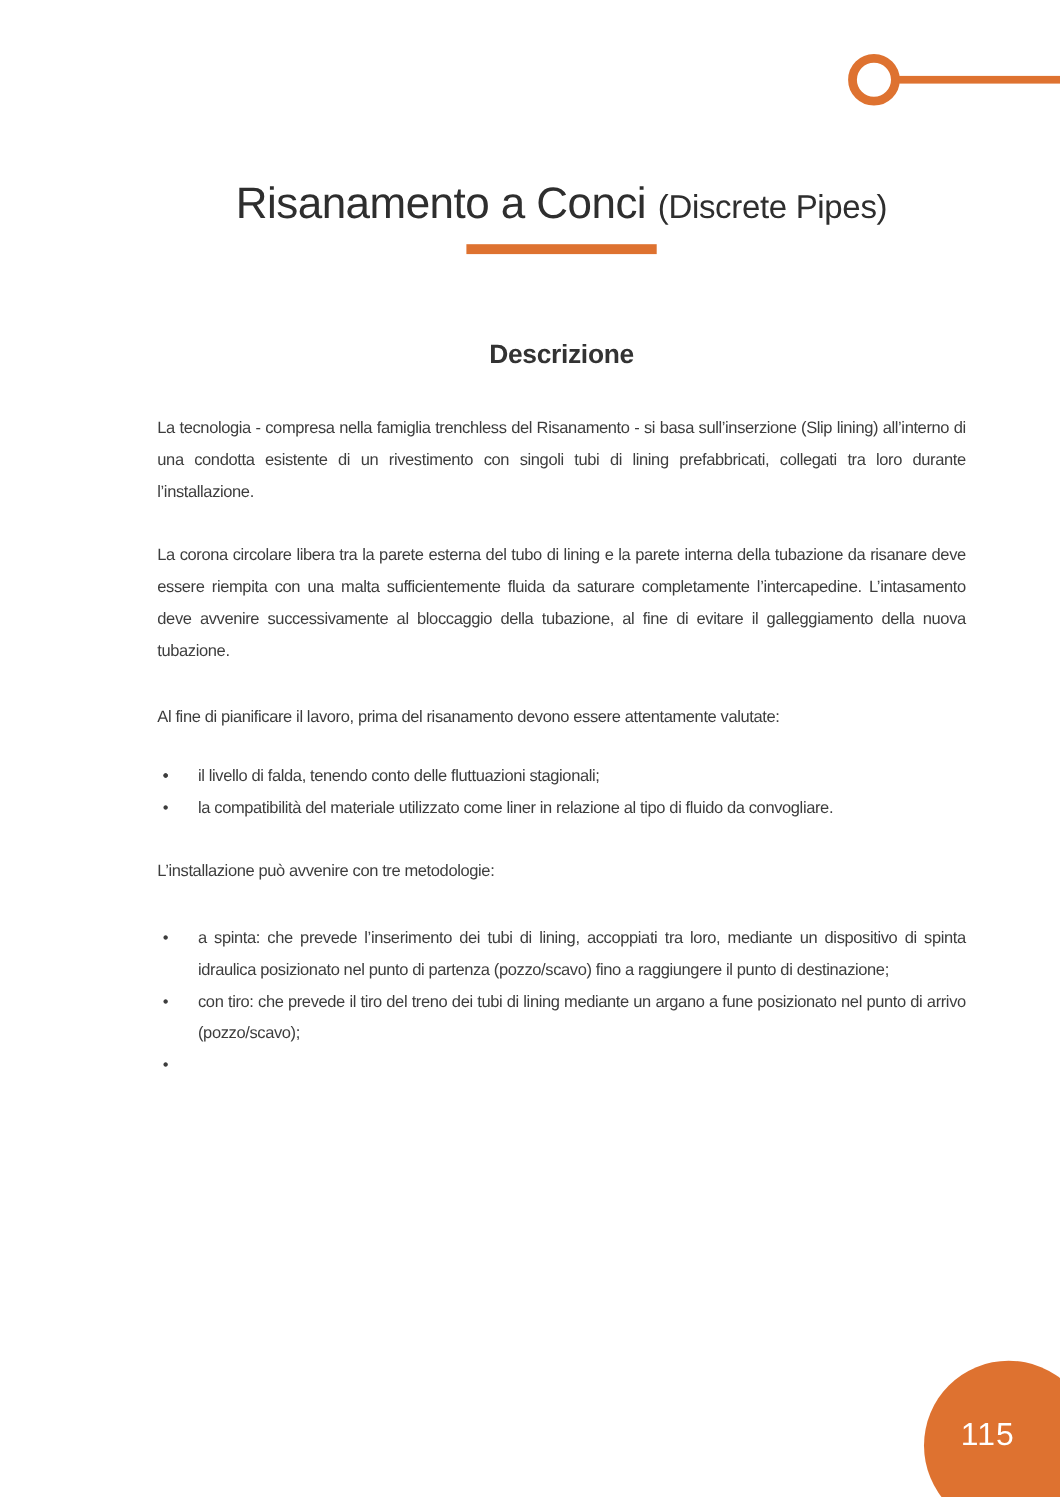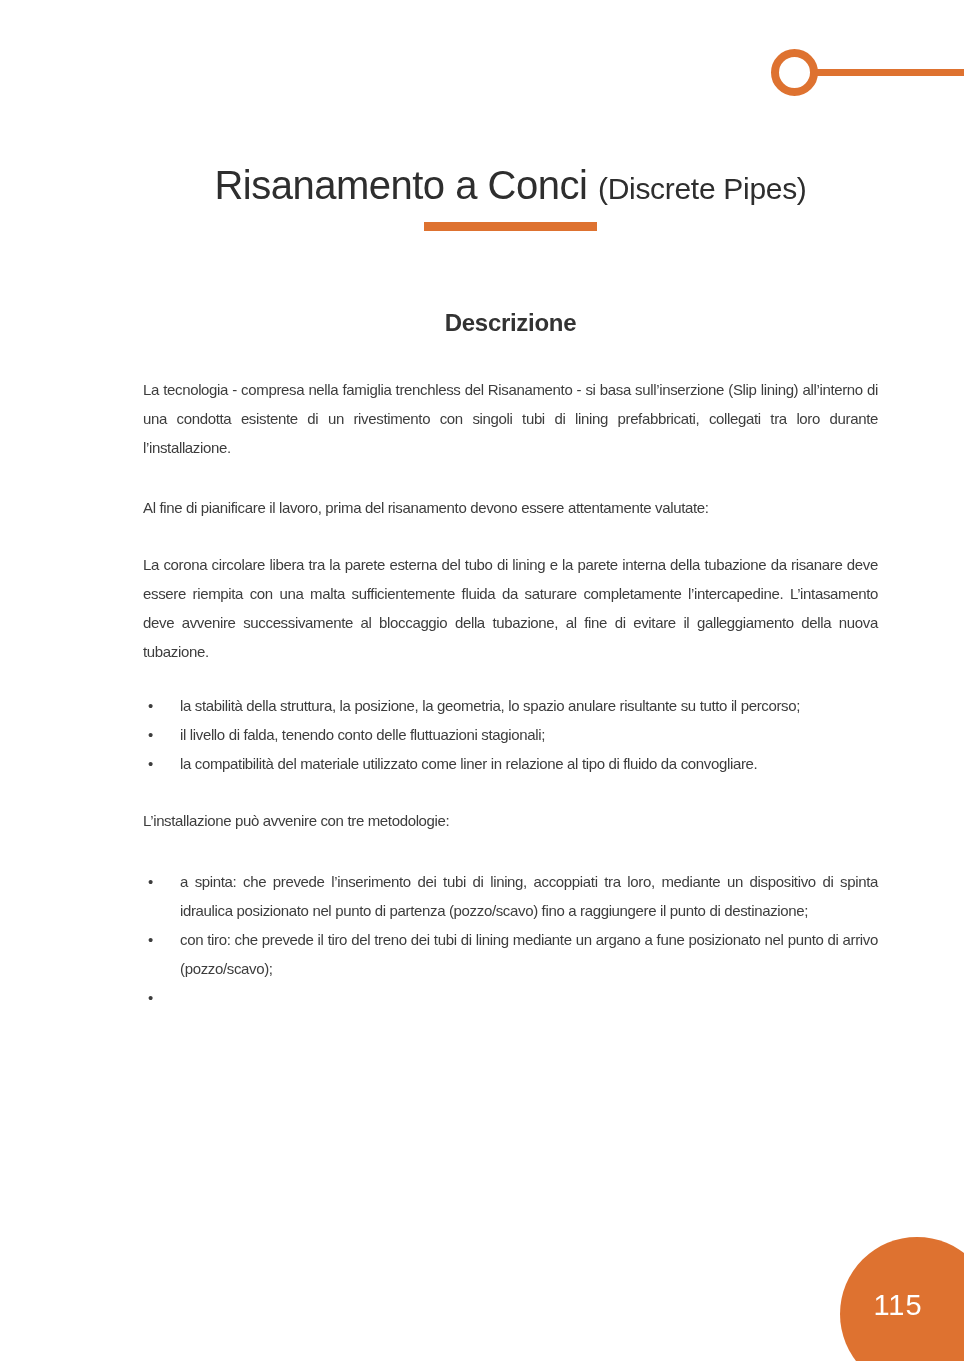--- a/index.html
+++ b/index.html
@@ -123,26 +123,26 @@
   <div class="content">
 
     <h1 class="doc-title"><span>Risanamento a Conci</span> <span class="sub">(Discrete Pipes)</span></h1>
 
     <div class="title-underline"></div>
 
     <h2 class="section-heading">Descrizione</h2>
 
     <p class="body-text para para-wide">La tecnologia - compresa nella famiglia trenchless del Risanamento - si basa sull’inserzione (Slip lining) all’interno di una condotta esistente di un rivestimento con singoli tubi di lining prefabbricati, collegati tra loro durante l’installazione.</p>
 
+    <p class="body-text para">La corona circolare libera tra la parete esterna del tubo di lining e la parete interna della tubazione da risanare deve essere riempita con una malta sufficientemente fluida da saturare completamente l’intercapedine. L’intasamento deve avvenire successivamente al bloccaggio della tubazione, al fine di evitare il galleggiamento della nuova tubazione.</p>
+
     <p class="body-text para para-first">Al fine di pianificare il lavoro, prima del risanamento devono essere attentamente valutate:</p>
 
-    <p class="body-text para">La corona circolare libera tra la parete esterna del tubo di lining e la parete interna della tubazione da risanare deve essere riempita con una malta sufficientemente fluida da saturare completamente l’intercapedine. L’intasamento deve avvenire successivamente al bloccaggio della tubazione, al fine di evitare il galleggiamento della nuova tubazione.</p>
-
     <ul class="body-text bullet-list">
-      <li><span class="bullet-dot">•</span><span>la stabilità della struttura, la posizione, la geometria, lo spazio anulare risultante su tutto il percorso;</span></li>
+      <li><span class="bullet-dot">•</span></li>
       <li><span class="bullet-dot">•</span><span>il livello di falda, tenendo conto delle fluttuazioni stagionali;</span></li>
       <li><span class="bullet-dot">•</span><span>la compatibilità del materiale utilizzato come liner in relazione al tipo di fluido da convogliare.</span></li>
     </ul>
 
     <p class="body-text para">L’installazione può avvenire con tre metodologie:</p>
 
     <ul class="body-text bullet-list bullet-list-2">
       <li><span class="bullet-dot">•</span><span>a spinta: che prevede l’inserimento dei tubi di lining, accoppiati tra loro, mediante un dispositivo di spinta idraulica posizionato nel punto di partenza (pozzo/scavo) fino a raggiungere il punto di destinazione;</span></li>
       <li><span class="bullet-dot">•</span><span>con tiro: che prevede il tiro del treno dei tubi di lining mediante un argano a fune posizionato nel punto di arrivo (pozzo/scavo);</span></li>
       <li><span class="bullet-dot">•</span></li>

